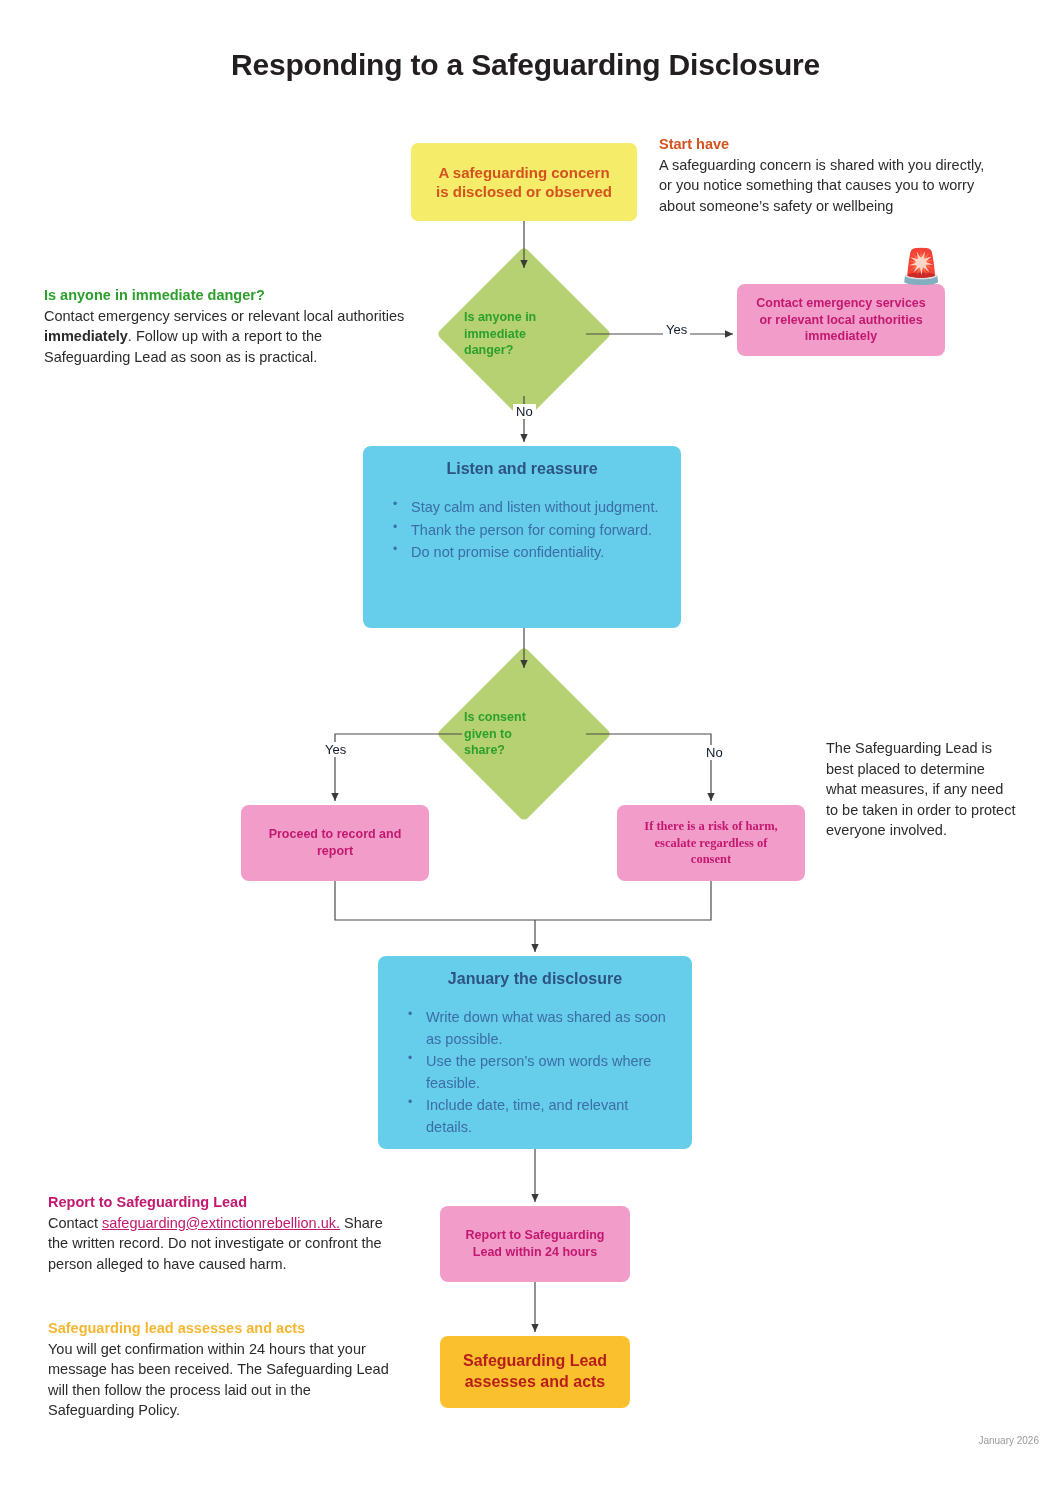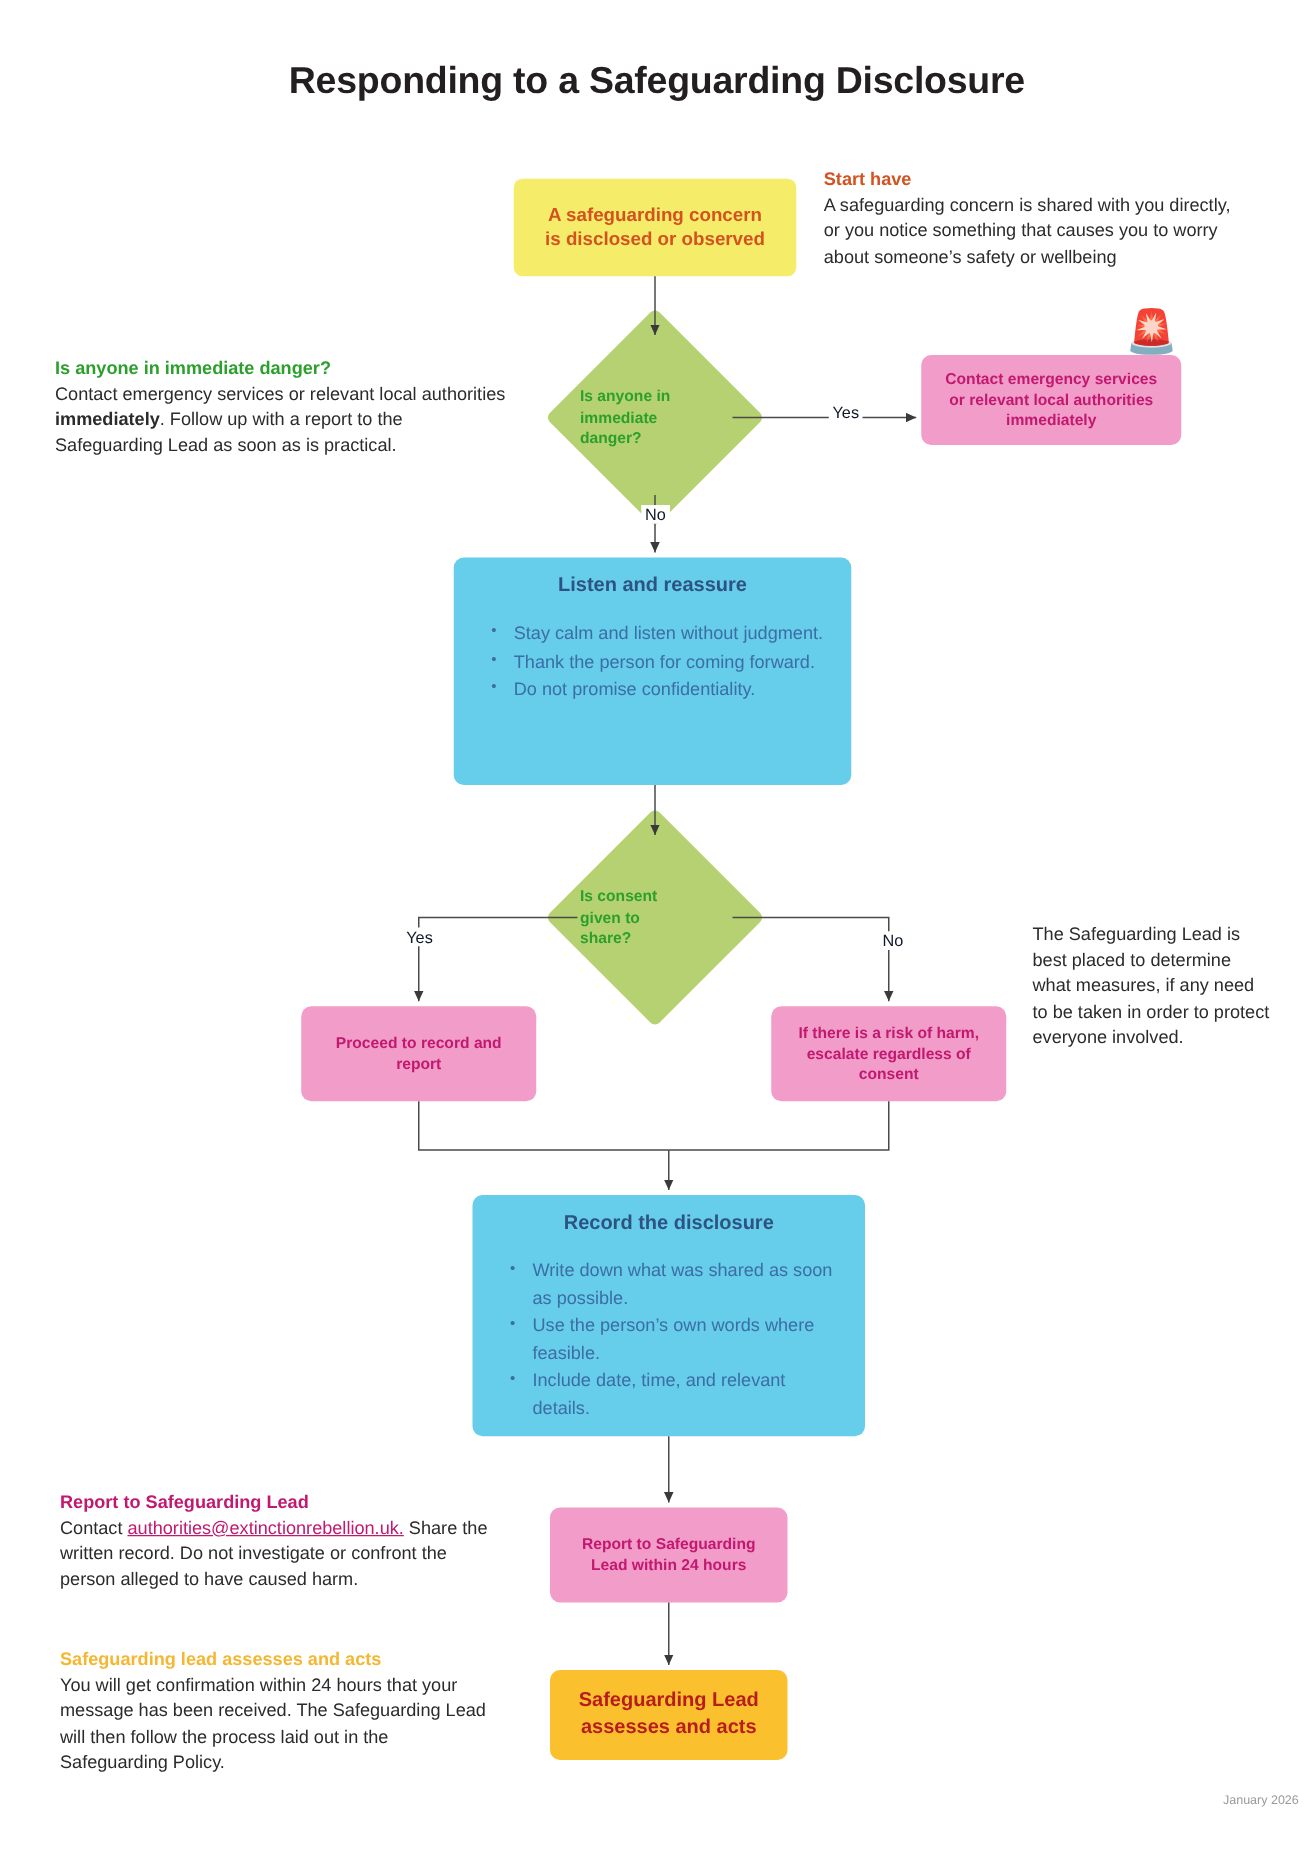--- a/index.html
+++ b/index.html
@@ -112,21 +112,21 @@
     background: #f29cc9;
     border-radius: 8px;
   }
   .node-proceed .node-title { color: #c2186f; font-size: 12.5px; line-height: 1.34; }
 
   .node-escalate {
     left: 617px; top: 805px; width: 188px; height: 76px;
     background: #f29cc9;
     border-radius: 8px;
   }
-  .node-escalate .node-title { color: #c2186f; font-size: 12.5px; line-height: 1.34; }
+  .node-escalate .node-title { color: #c2186f; font-size: 12.5px; line-height: 1.34; font-family: Liberation Serif, serif; }
 
   .node-report24 {
     left: 440px; top: 1206px; width: 190px; height: 76px;
     background: #f29cc9;
     border-radius: 8px;
   }
   .node-report24 .node-title { color: #c2186f; font-size: 12.5px; line-height: 1.34; }
 
   .node-assesses {
     left: 440px; top: 1336px; width: 190px; height: 72px;
@@ -312,21 +312,21 @@
 
 <div class="node node-escalate">
   <div class="node-title">
     <span>If there is a risk of harm,</span><br>
     <span>escalate regardless of</span><br>
     <span>consent</span>
   </div>
 </div>
 
 <div class="node node-record">
-  <div class="node-title">Record the disclosure</div>
+  <div class="node-title">January the disclosure</div>
   <ul class="node-bullets">
     <li>Write down what was shared as soon as possible.</li>
     <li>Use the person’s own words where feasible.</li>
     <li>Include date, time, and relevant details.</li>
   </ul>
 </div>
 
 <div class="node node-report24">
   <div class="node-title">
     <span>Report to Safeguarding</span><br>
@@ -350,21 +350,21 @@
   <span class="a-head a-head-green">Is anyone in immediate danger?</span>
   <span class="a-body"><span>Contact emergency services or relevant local authorities </span><b>immediately</b><span>. Follow up with a report to the Safeguarding Lead as soon as is practical.</span></span>
 </div>
 
 <div class="annot annot-lead">
   <span class="a-body">The Safeguarding Lead is best placed to determine what measures, if any need to be taken in order to protect everyone involved.</span>
 </div>
 
 <div class="annot annot-report">
   <span class="a-head a-head-pink">Report to Safeguarding Lead</span>
-  <span class="a-body"><span>Contact </span><a class="email-link" href="#">authorities@extinctionrebellion.uk.</a><span> Share the written record. Do not investigate or confront the person alleged to have caused harm.</span></span>
+  <span class="a-body"><span>Contact </span><a class="email-link" href="#">safeguarding@extinctionrebellion.uk.</a><span> Share the written record. Do not investigate or confront the person alleged to have caused harm.</span></span>
 </div>
 
 <div class="annot annot-assess">
   <span class="a-head a-head-yellow">Safeguarding lead assesses and acts</span>
   <span class="a-body">You will get confirmation within 24 hours that your message has been received. The Safeguarding Lead will then follow the process laid out in the Safeguarding Policy.</span>
 </div>
 
 <div class="footer-date">January 2026</div>
 
 </body></html>

